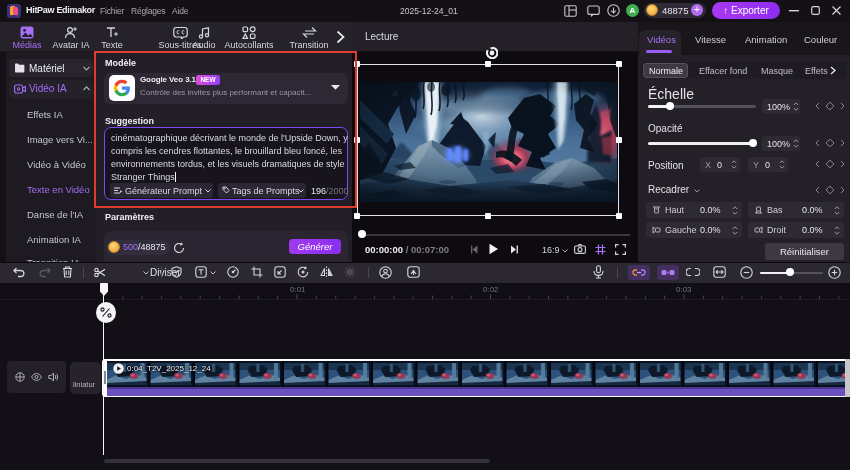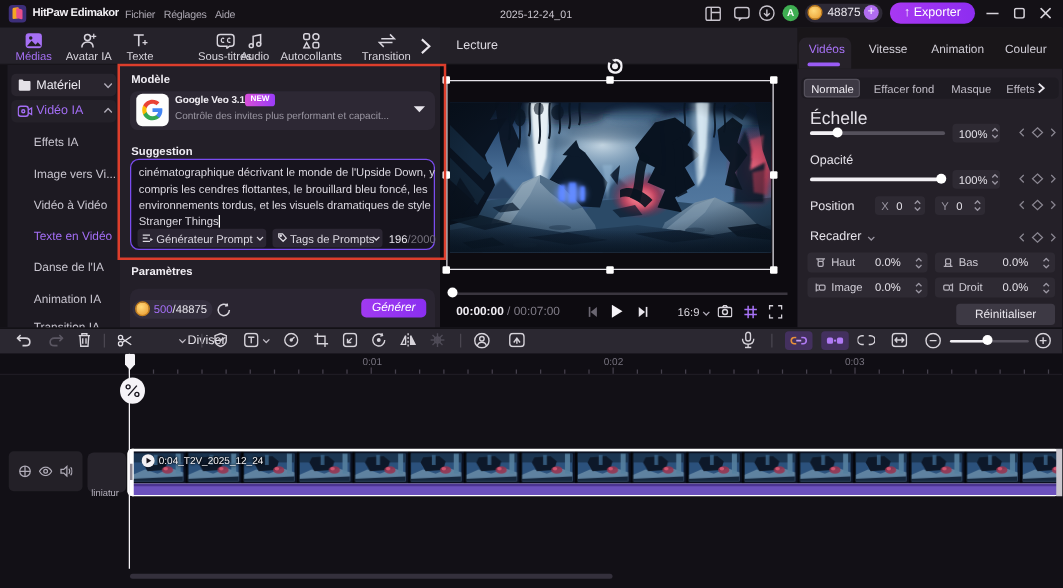--- a/index.html
+++ b/index.html
@@ -427,21 +427,21 @@
 
   <svg class="abs" style="left:134px;top:25px;" width="12" height="12" viewBox="0 0 12 12">
       <path d="M1.8 3.2 A5.2 5.2 0 1 0 6 0.8" fill="none" stroke="#f2f0f4" stroke-width="2.1"></path>
       <path d="M6.8 0 L3.6 0.8 L6.4 3 Z" fill="#f2f0f4"></path>
       <circle cx="6" cy="6" r="2.4" fill="#f2f0f4"></circle>
     </svg>
 
   <div class="abs" style="left:8px;top:212px;width:270px;height:2px;background:#3a363f;"></div>
   <div class="abs" style="left:6px;top:208px;width:8px;height:8px;border-radius:50%;background:#fff;"></div>
 
-  <span class="abs" style="left:13px;top:222px;font-size:9.5px;font-weight:bold;color:#f0edf3;">00:00:00<span style="font-weight:normal;color:#827e89;text-align:center;"> / 00:07:00</span></span>
+  <span class="abs" style="left:13px;top:222px;font-size:9.5px;font-weight:bold;color:#f0edf3;">00:00:00<span style="font-weight:bold;color:#827e89;text-align:center;"> / 00:07:00</span></span>
   <svg class="abs" style="left:118px;top:223px;" width="9" height="9" viewBox="0 0 9 9" fill="#6a6671">
       <path d="M7.5 0.5 L2.5 4.5 L7.5 8.5 Z"></path>
       <rect x="1" y="0.5" width="1.3" height="8"></rect>
     </svg>
   <svg class="abs" style="left:136px;top:221px;" width="11" height="12" viewBox="0 0 11 12" fill="#f5f3f7">
       <path d="M1.5 0.8 L10 6 L1.5 11.2 Z"></path>
     </svg>
   <svg class="abs" style="left:158px;top:223px;" width="9" height="9" viewBox="0 0 9 9" fill="#e8e5ec">
       <path d="M1 0.5 L6 4.5 L1 8.5 Z"></path>
       <rect x="6.6" y="0.5" width="1.3" height="8"></rect>
@@ -565,21 +565,21 @@
   <span class="abs" style="left:129px;top:183px;font-size:9px;color:#d0cdd6;">Bas</span>
   <span class="abs" style="left:164px;top:183px;font-size:9px;color:#e4e1e8;">0.0%</span>
   <svg class="stp" style="left:196px;top:184px;" viewBox="0 0 6 9">
       <path d="M0.8 3 L3 0.8 L5.2 3 M0.8 6 L3 8.2 L5.2 6" fill="none" stroke="#9b97a3" stroke-width="1"></path>
     </svg>
   <div class="valbox" style="left:8px;top:200px;width:96px;height:16px;"></div>
   <svg class="abs" style="left:14px;top:204px;" width="9" height="8" viewBox="0 0 9 8" fill="none" stroke="#b6b2bc" stroke-width="1">
       <path d="M1 0.8 L1 7.2 M1 2 L3 2 M1 6 L3 6"></path>
       <rect x="3.5" y="2" width="4.5" height="4" rx="1"></rect>
     </svg>
-  <span class="abs" style="left:27px;top:203px;font-size:9px;color:#d0cdd6;">Image</span>
+  <span class="abs" style="left:27px;top:203px;font-size:9px;color:#d0cdd6;">Gauche</span>
   <span class="abs" style="left:62px;top:203px;font-size:9px;color:#e4e1e8;">0.0%</span>
   <svg class="stp" style="left:94px;top:204px;" viewBox="0 0 6 9">
       <path d="M0.8 3 L3 0.8 L5.2 3 M0.8 6 L3 8.2 L5.2 6" fill="none" stroke="#9b97a3" stroke-width="1"></path>
     </svg>
   <div class="valbox" style="left:110px;top:200px;width:96px;height:16px;"></div>
   <svg class="abs" style="left:116px;top:204px;" width="9" height="8" viewBox="0 0 9 8" fill="none" stroke="#b6b2bc" stroke-width="1">
       <path d="M8 0.8 L8 7.2 M8 2 L6 2 M8 6 L6 6"></path>
       <rect x="1" y="2" width="4.5" height="4" rx="1"></rect>
     </svg>
   <span class="abs" style="left:129px;top:203px;font-size:9px;color:#d0cdd6;">Droit</span>
@@ -783,21 +783,21 @@
   <svg class="abs" style="left:31px;top:90px;" width="11" height="8" viewBox="0 0 11 8" fill="none" stroke="#b0acb8" stroke-width="1">
       <path d="M0.6 4 C2 1.5 3.6 0.6 5.5 0.6 C7.4 0.6 9 1.5 10.4 4 C9 6.5 7.4 7.4 5.5 7.4 C3.6 7.4 2 6.5 0.6 4 Z"></path>
       <circle cx="5.5" cy="4" r="1.5"></circle>
     </svg>
   <svg class="abs" style="left:48px;top:89px;" width="10" height="10" viewBox="0 0 10 10" fill="none" stroke="#b0acb8" stroke-width="1">
       <path d="M0.8 3.5 L3 3.5 L5.5 1.2 L5.5 8.8 L3 6.5 L0.8 6.5 Z"></path>
       <path d="M7 3 C8 3.8 8 6.2 7 7 M8.5 1.8 C10 3 10 7 8.5 8.2"></path>
     </svg>
 
   <div class="abs" style="left:70px;top:79px;width:31px;height:32px;background:#26232b;border-radius:5px;"></div>
-  <span class="abs" style="left:73px;top:107px;font-size:7.5px;color:#b8b4c0;">liniatur</span>
+  <span class="abs" style="left:73px;top:97px;font-size:7.5px;color:#b8b4c0;">liniatur</span>
 
   <div class="abs" style="left:102px;top:76px;width:746px;height:38px;background:#fff;border-radius:4px;"></div>
   <svg class="abs" style="left:104px;top:78px;" width="744" height="26" viewBox="0 0 744 26">
     <defs>
       <pattern id="strip" x="0" y="0" width="44.5" height="26" patternUnits="userSpaceOnUse">
         <rect width="44.5" height="26" fill="#0a1020"></rect>
         <rect x="2" y="2" width="40.5" height="22" fill="#2b517c"></rect>
         <rect x="2" y="2" width="40.5" height="7" fill="#1b3551"></rect>
         <path d="M2 19 L12 14.5 L22 18 L33 13.5 L42.5 17 L42.5 24 L2 24 Z" fill="#5f82a0"></path>
         <path d="M2 22 L42.5 20 L42.5 24 L2 24 Z" fill="#16283e"></path>

